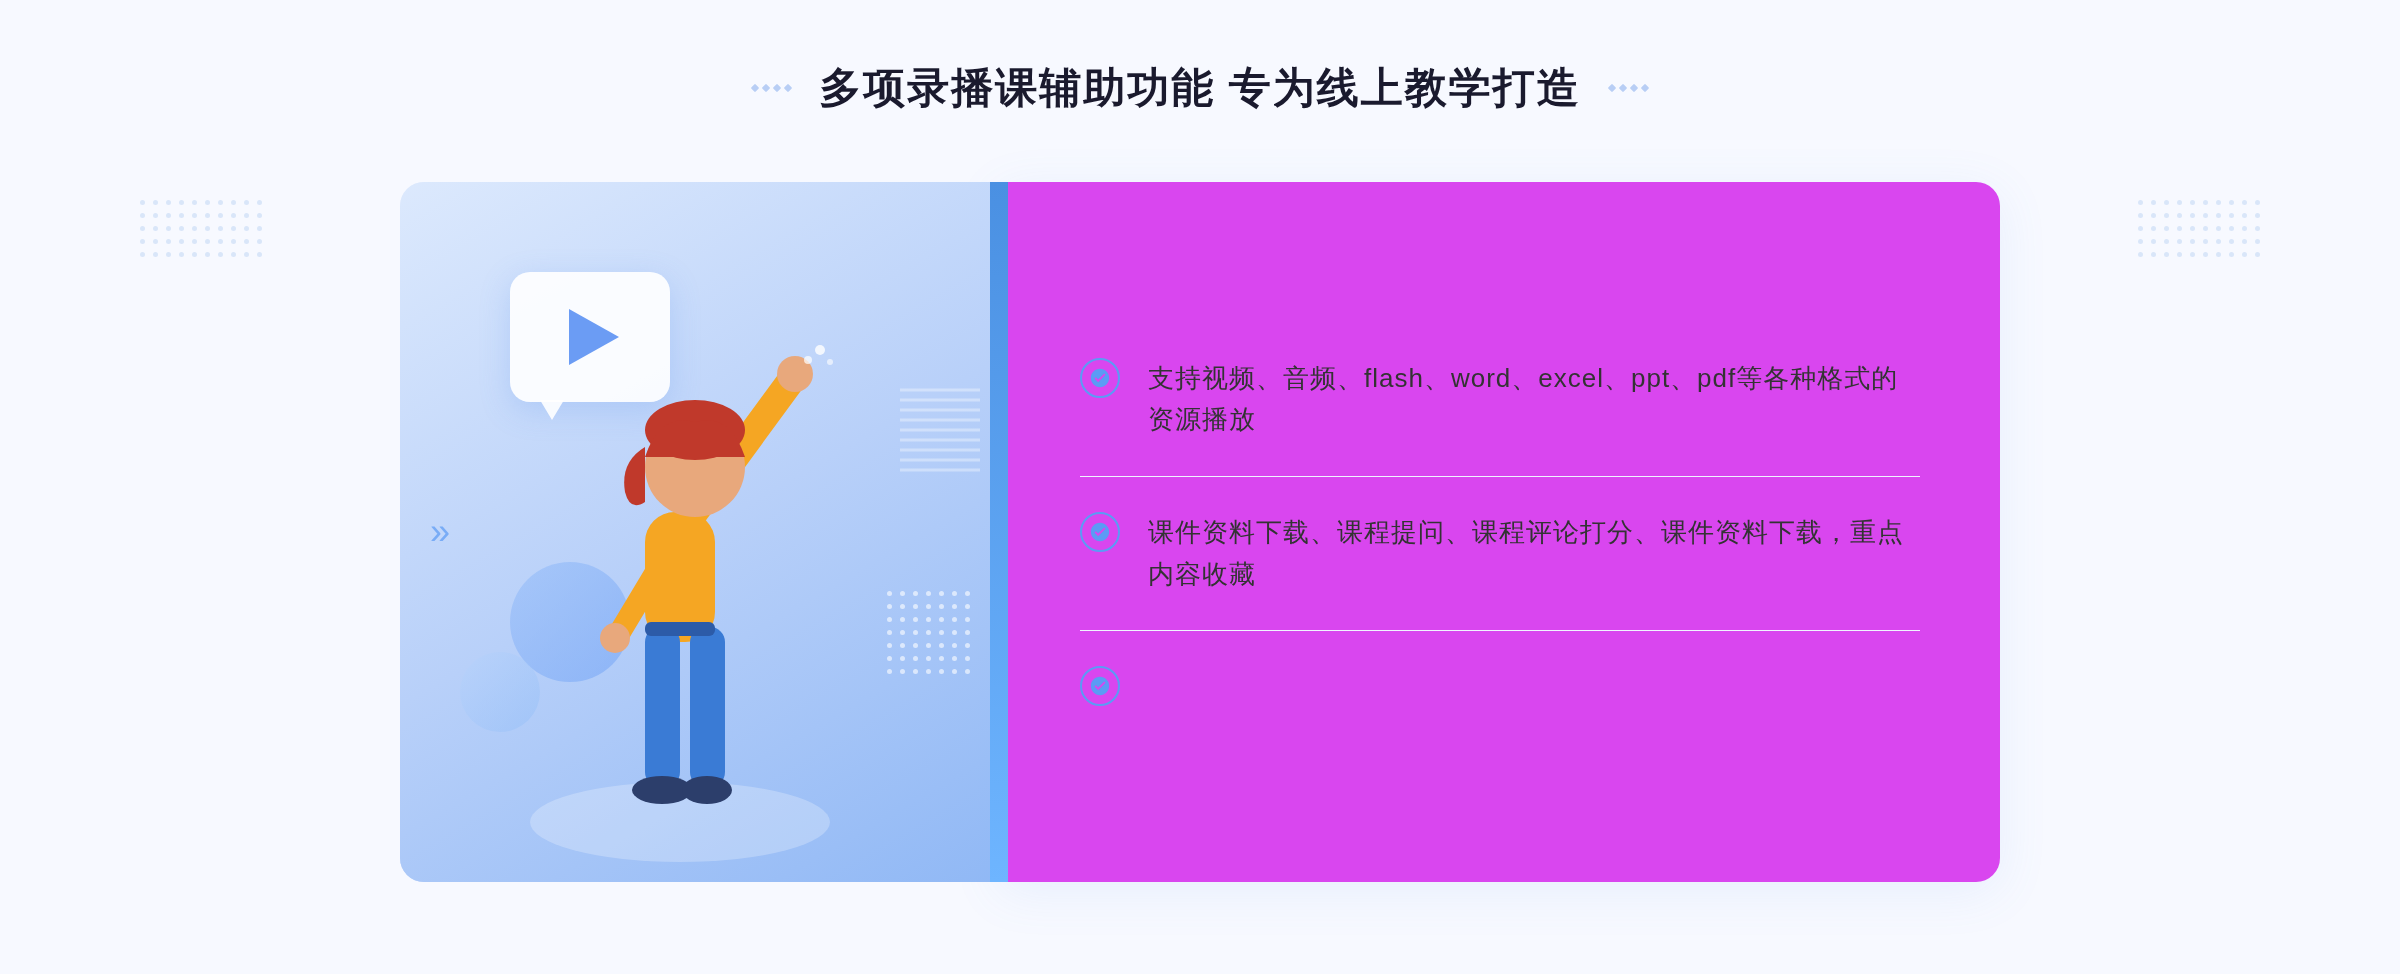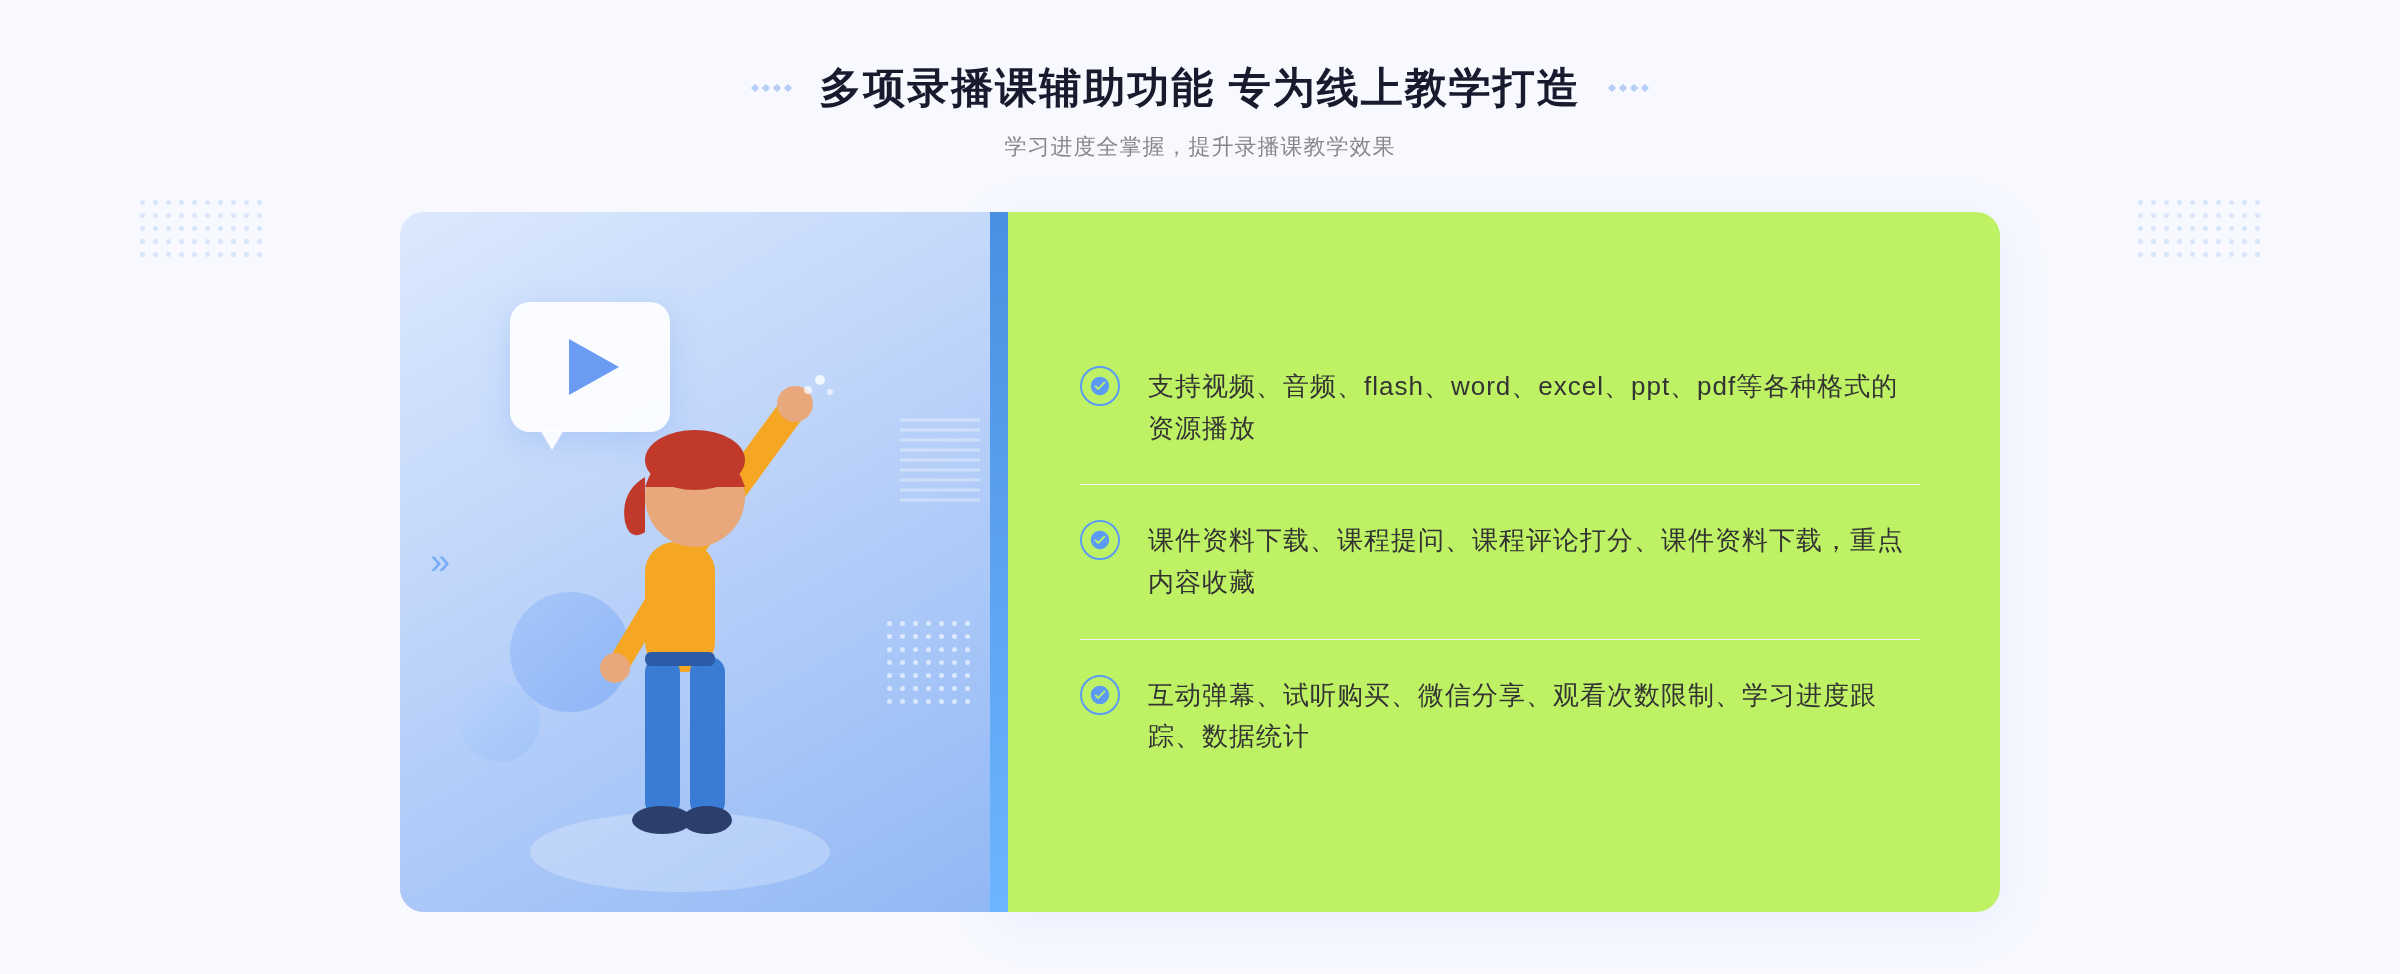--- a/index.html
+++ b/index.html
@@ -142,21 +142,21 @@
       bottom: 0;
       left: 80px;
       width: 400px;
       height: 600px;
       z-index: 4;
     }
 
     
     .features-panel {
       flex: 1;
-      background: #bef264;
+      background: #d946ef;
       border-radius: 0 24px 24px 0;
       padding: 50px 80px;
       display: flex;
       flex-direction: column;
       justify-content: center;
       gap: 0;
       box-shadow: 0 10px 50px rgba(100, 150, 240, 0.1);
     }
 
     .feature-item {
@@ -451,21 +451,20 @@
         <span style="background:#b8cef5;transform:rotate(45deg)"></span>
       </div>
       <h1 class="main-title">多项录播课辅助功能 专为线上教学打造</h1>
       <div class="title-decoration">
         <span style="background:#b8cef5;transform:rotate(45deg)"></span>
         <span style="background:#b8cef5;transform:rotate(45deg)"></span>
         <span style="background:#b8cef5;transform:rotate(45deg)"></span>
         <span style="background:#b8cef5;transform:rotate(45deg)"></span>
       </div>
     </div>
-    <p class="sub-title">学习进度全掌握，提升录播课教学效果</p>
   </div>
 
   <div class="content-area">
 
     <div class="left-arrow">
       <span class="chevron-right">»</span>
     </div>
 
     <div class="illustration-panel">
 
@@ -617,19 +616,18 @@
         </div>
         <span class="feature-text">课件资料下载、课程提问、课程评论打分、课件资料下载，重点内容收藏</span>
       </div>
 
       <div class="feature-item">
         <div class="check-circle">
           <svg viewBox="0 0 24 24" fill="none" xmlns="http://www.w3.org/2000/svg">
             <path d="M12 2C6.48 2 2 6.48 2 12s4.48 10 10 10 10-4.48 10-10S17.52 2 12 2zm-2 14.5l-4-4 1.41-1.41L10 13.67l6.59-6.59L18 8.5l-8 8z" fill="#5b9bf5"></path>
           </svg>
         </div>
-        <span class="feature-text">互动弹幕、试听购买、微信分享、观看次数限制、学习进度跟踪、数据统计</span>
       </div>
 
     </div>
   </div>
 
 </div>
 
 </body></html>

